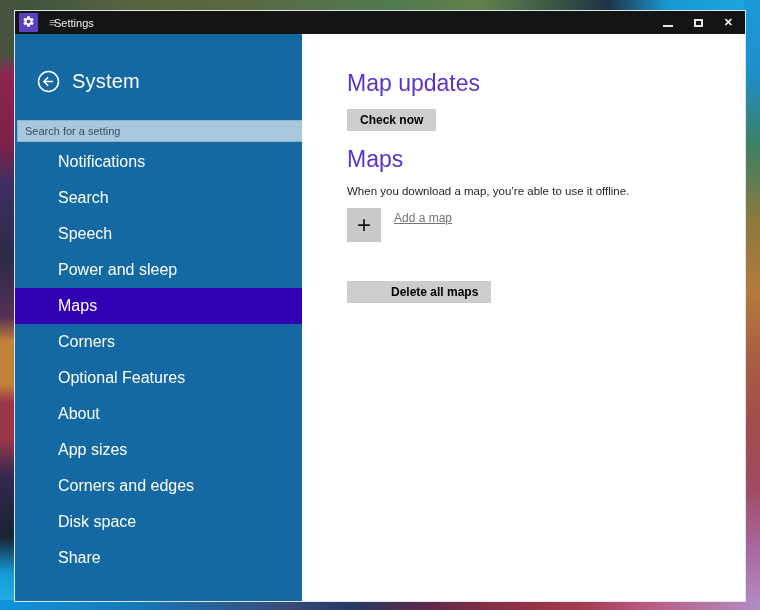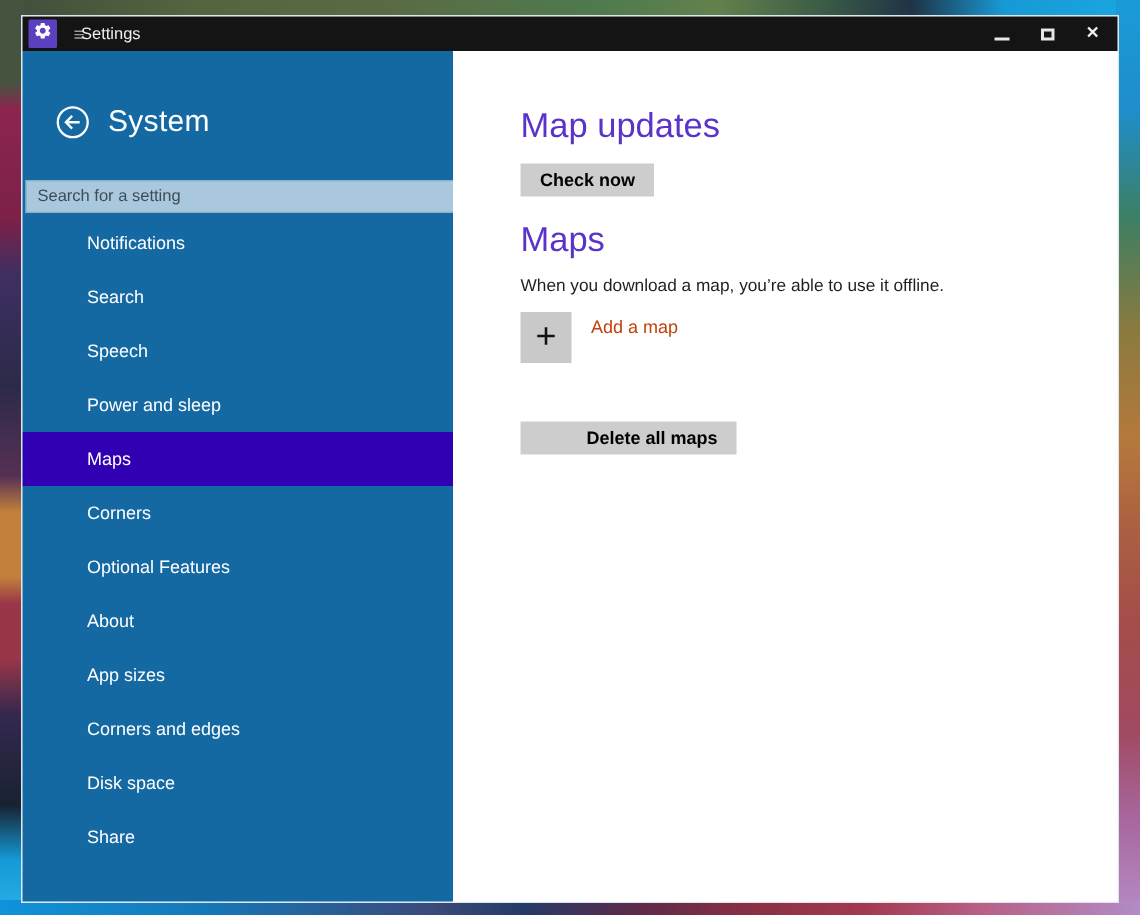--- a/index.html
+++ b/index.html
@@ -38,36 +38,36 @@
   
   .sidebar { width:287px; flex:0 0 287px; background:var(--sidebar,#1569a2); color:#fff; overflow:hidden; }
   .side-header { margin:35px 0 0 22px; height:24px; display:flex; align-items:center; gap:12px; }
   .back-btn svg { display:block; width:23px; height:23px; }
   .side-title { font-size:20px; font-weight:400; letter-spacing:.2px; }
   .search-box { display:block; width:324px; margin:27px 2px 0 2px; height:22px;
     background:var(--search-bg,#a9c8dd); border:1px solid #8fb2c9; border-radius:0;
     font-family:"Liberation Sans",sans-serif; font-size:11px; color:#2e3e4a; padding:0 7px; outline:none; }
   .search-box::placeholder { color:#3c4d59; opacity:1; }
   .nav { margin-top:2px; }
-  .nav-item { height:36px; display:flex; align-items:center; padding-left:43px; font-size:12px; cursor:default; }
+  .nav-item { height:36px; display:flex; align-items:center; padding-left:43px; font-size:16px; cursor:default; }
   .nav-item.active { background:var(--active-item,#3000b2); }
 
   
   .content { flex:1; background:#fff; padding:38px 20px 0 45px; color:#262626; }
   .section-heading { font-size:23px; font-weight:400; color:var(--heading,#5b33c9); line-height:23px; }
   .push-btn { display:inline-block; background:var(--button-bg,#cdcdcd); color:#000;
     font-size:12px; font-weight:700; padding:4px 13px; line-height:14px; border:none;
     font-family:"Liberation Sans",sans-serif; }
   .check-btn { margin-top:14px; }
   .maps-heading { margin-top:17px; }
   .maps-desc { margin-top:14px; font-size:11.5px; color:#1f1f1f; }
   .add-row { margin-top:11px; display:flex; gap:13px; }
   .add-tile { width:34px; height:34px; background:#c9c9c9; display:flex; align-items:center;
     justify-content:center; font-size:24px; font-weight:400; color:#111; line-height:1; }
-  .add-label { font-size:12px; margin-top:3px; color:#c2410c; }
+  .add-label { font-size:12px; margin-top:3px; color:#737373;text-decoration:underline; }
   .delete-btn { margin-top:39px;padding-left:44px; }
 </style>
 </head>
 <body>
 
 <div class="wallpaper">
   <div class="wp-top"></div>
   <div class="wp-left"></div>
   <div class="wp-right"></div>
   <div class="wp-bottom"></div>

